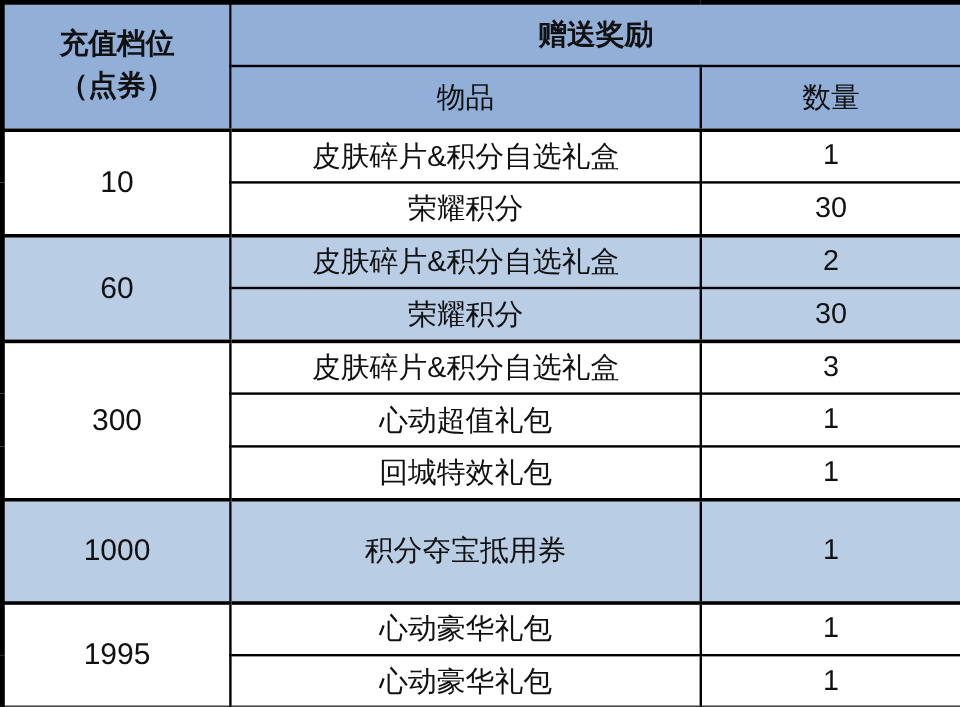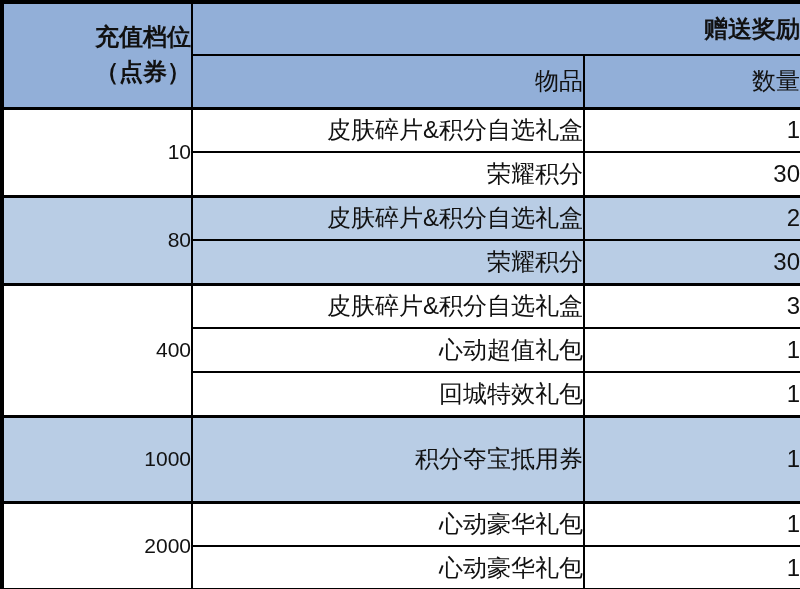--- a/index.html
+++ b/index.html
@@ -19,42 +19,42 @@
     border: 4px solid #000000;
     color: #111111;
     font-size: 24px;
     box-sizing: border-box;
   }
   col.c-tier { width: 190px; }
   col.c-item { width: 392px; }
   col.c-qty  { width: 218px; }
   th, td {
     border: 2px solid #000000;
-    text-align: right;
+    text-align: center;
     vertical-align: middle;
     padding: 0;
     overflow: hidden;
   }
   thead th {
     background: #92AFD8;
     font-weight: bold;
   }
   thead tr.hdr-top    { height: 53px; }
   thead tr.hdr-sub    { height: 53px; }
   thead tr.hdr-sub th { font-weight: normal; }
   thead th.tier-head  { font-weight: bold; white-space: pre-line; line-height: 1.45; }
   thead tr.hdr-sub th { border-bottom: 3px solid #000000; }
   th.tier-head        { border-bottom: 3px solid #000000; }
 
   tbody tr            { height: 44px; }
   tbody tr.tall       { height: 86px; }
   tbody tr.group-start td { border-top: 3px solid #000000; }
   tbody tr.shade-blue td  { background: #B9CDE5; }
   tbody tr.shade-white td { background: #ffffff; }
-  td.tier-cell { font-size: 21px; }
+  td.tier-cell { font-size: 25px; }
 </style>
 </head>
 <body>
 
 <table class="reward-table">
   <colgroup>
     <col class="c-tier">
     <col class="c-item">
     <col class="c-qty">
   </colgroup>
@@ -75,51 +75,51 @@
       <td class="tier-cell" rowspan="2">10</td>
       <td>皮肤碎片&amp;积分自选礼盒</td>
       <td>1</td>
     </tr>
     <tr class="shade-white">
       <td>荣耀积分</td>
       <td>30</td>
     </tr>
 
     <tr class="group-start shade-blue">
-      <td class="tier-cell" rowspan="2">80</td>
+      <td class="tier-cell" rowspan="2">60</td>
       <td>皮肤碎片&amp;积分自选礼盒</td>
       <td>2</td>
     </tr>
     <tr class="shade-blue">
       <td>荣耀积分</td>
       <td>30</td>
     </tr>
 
     <tr class="group-start shade-white">
-      <td class="tier-cell" rowspan="3">400</td>
+      <td class="tier-cell" rowspan="3">300</td>
       <td>皮肤碎片&amp;积分自选礼盒</td>
       <td>3</td>
     </tr>
     <tr class="shade-white">
       <td>心动超值礼包</td>
       <td>1</td>
     </tr>
     <tr class="shade-white">
       <td>回城特效礼包</td>
       <td>1</td>
     </tr>
 
     <tr class="group-start tall shade-blue">
       <td class="tier-cell">1000</td>
       <td>积分夺宝抵用券</td>
       <td>1</td>
     </tr>
 
     <tr class="group-start shade-white">
-      <td class="tier-cell" rowspan="2">2000</td>
+      <td class="tier-cell" rowspan="2">1995</td>
       <td>心动豪华礼包</td>
       <td>1</td>
     </tr>
     <tr class="shade-white">
       <td>心动豪华礼包</td>
       <td>1</td>
     </tr>
   </tbody>
 </table>
 

